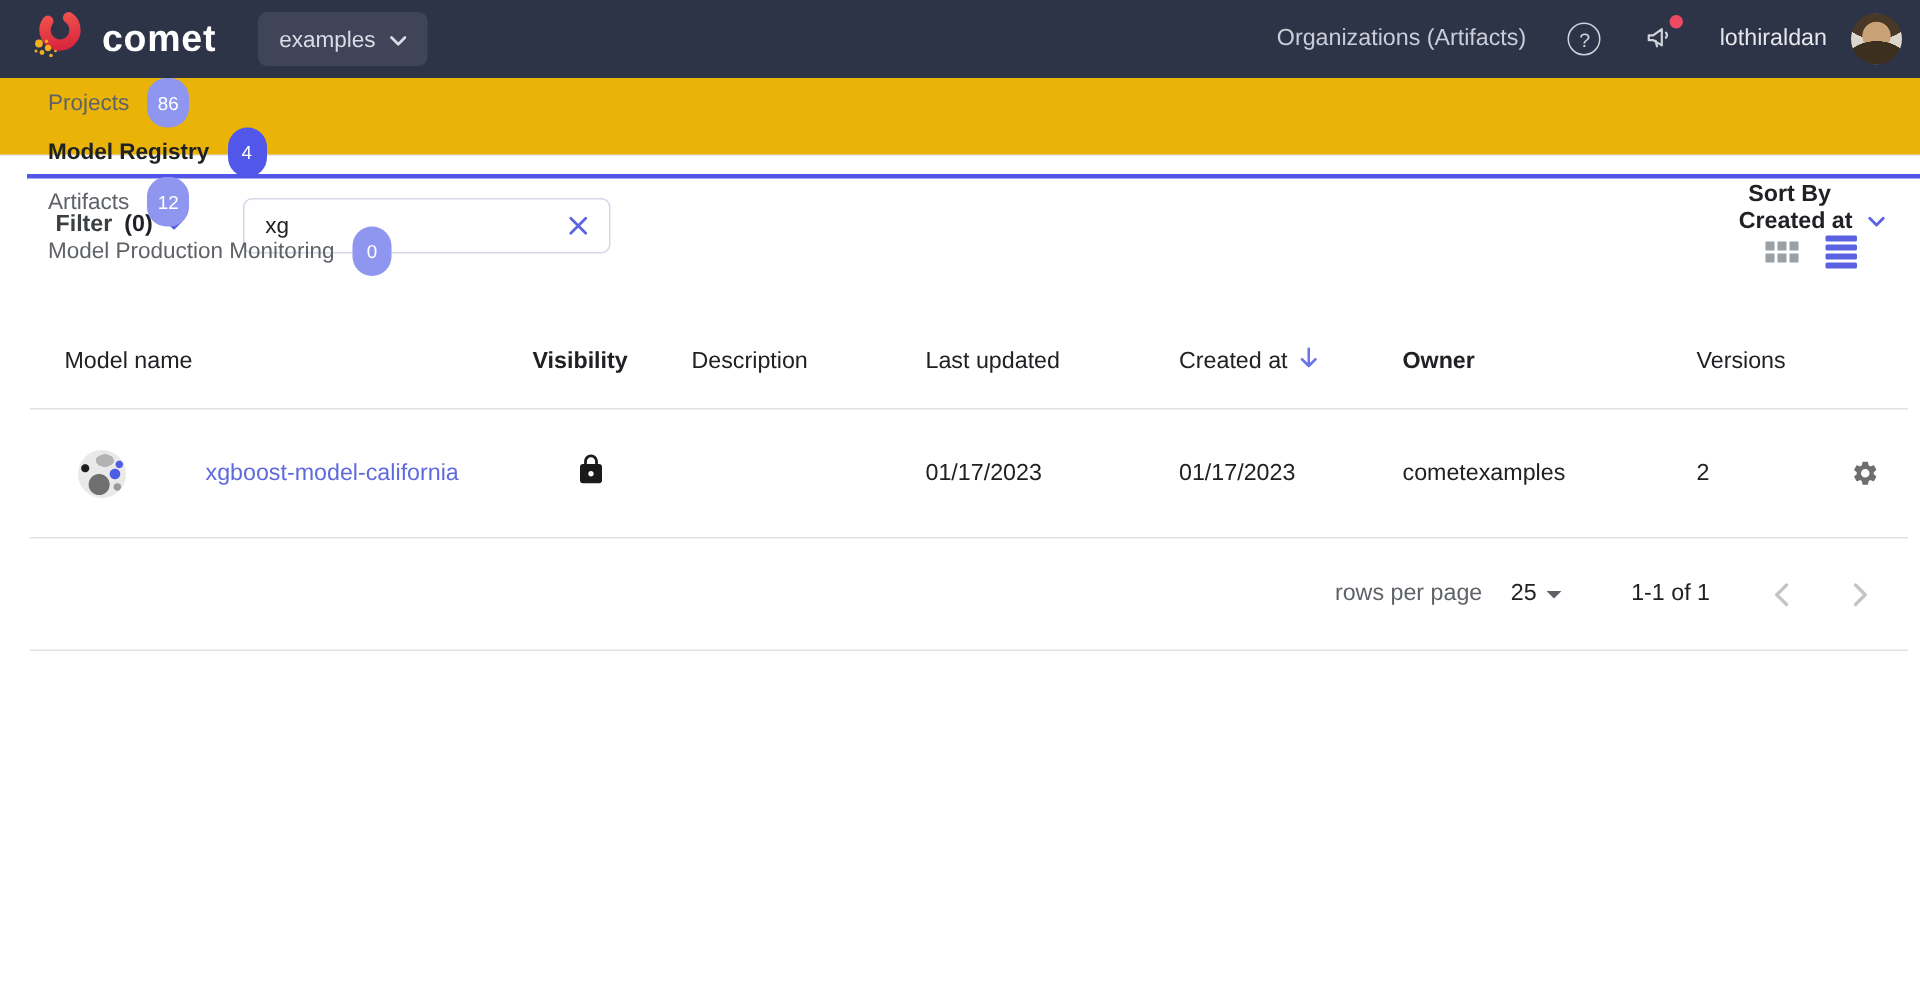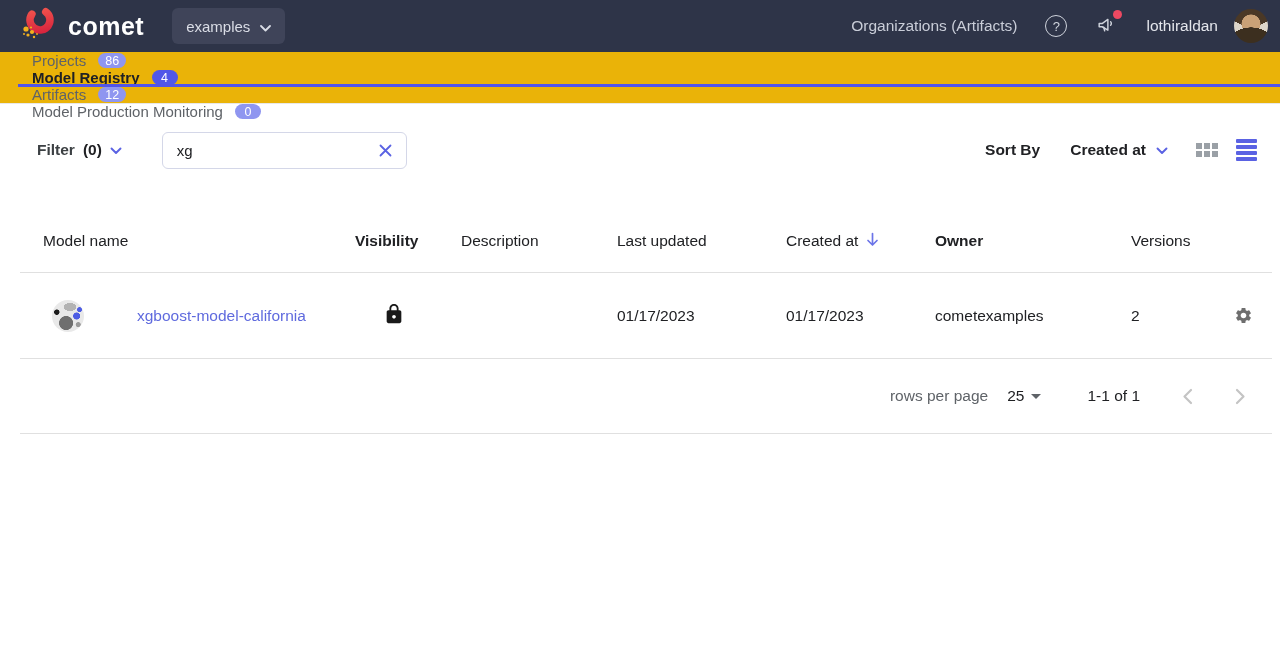--- a/index.html
+++ b/index.html
@@ -31,35 +31,35 @@
       #ddd6ca; }
 
   
   .tab-bar { height:52px; display:flex; align-items:stretch; padding-left:18px;
              border-bottom:1px solid #e8e8e8; background:#eab308;flex-direction:column; }
   .tab { display:flex; align-items:center; gap:12px; padding:0 14px; position:relative;
          font-size:15px; color:#5f6368; cursor:pointer; }
   .tab.active { color:#202124; font-weight:600; }
   .tab.active::after { content:""; position:absolute; left:0; right:0; bottom:-1px;
                        height:3px; background:#5155e8; }
-  .badge { min-width:26px; height:15px; padding:0 7px; border-radius:13px; background:#8f96f0;
+  .badge { min-width:26px; height:33px; padding:0 7px; border-radius:13px; background:#8f96f0;
            color:#fff; font-size:12.5px; display:flex; align-items:center; justify-content:center; }
   .tab.active .badge { background:#5157e8; font-weight:400; }
 
   
   .filter-bar { display:flex; align-items:center; margin-top:24px; padding:0 23px 0 37px; height:44px; }
   .filter-toggle { display:flex; align-items:center; gap:8px; cursor:pointer; font-size:15.5px; }
   .filter-label { font-weight:600; color:#3c4043; }
   .filter-count { font-weight:700; color:#202124; }
   .search-box { margin-left:40px; width:245px; height:37px; border:1px solid #d4d7e8;
                 border-radius:6px; display:flex; align-items:center; padding:0 28px 0 14px; }
   .search-input { border:none; outline:none; flex:1; font-size:15px; color:#202124;
                   font-family:inherit; background:transparent; }
   .clear-btn { background:none; border:none; cursor:pointer; display:flex; padding:2px; }
-  .sort-area { margin-left:auto; display:flex; align-items:center; }
+  .sort-area { margin-left:auto; display:flex; align-items:center;flex-direction:column; }
   .sort-by { font-weight:700; font-size:15.5px; }
   .sort-select { margin-left:30px; display:flex; align-items:center; gap:10px; cursor:pointer;
                  font-size:15.5px; font-weight:600; color:#202124; }
   .view-toggles { display:flex; align-items:center; gap:18px; margin-left:28px; }
   .grid-icon { display:grid; grid-template-columns:repeat(3,6px); grid-auto-rows:6px; gap:2px; cursor:pointer; }
   .grid-icon span { background:#9aa0a6; }
   .list-icon { display:flex; flex-direction:column; gap:2.5px; cursor:pointer; }
   .list-icon span { width:21px; height:3.4px; background:#5a62e3; border-radius:1px; }
 
   

